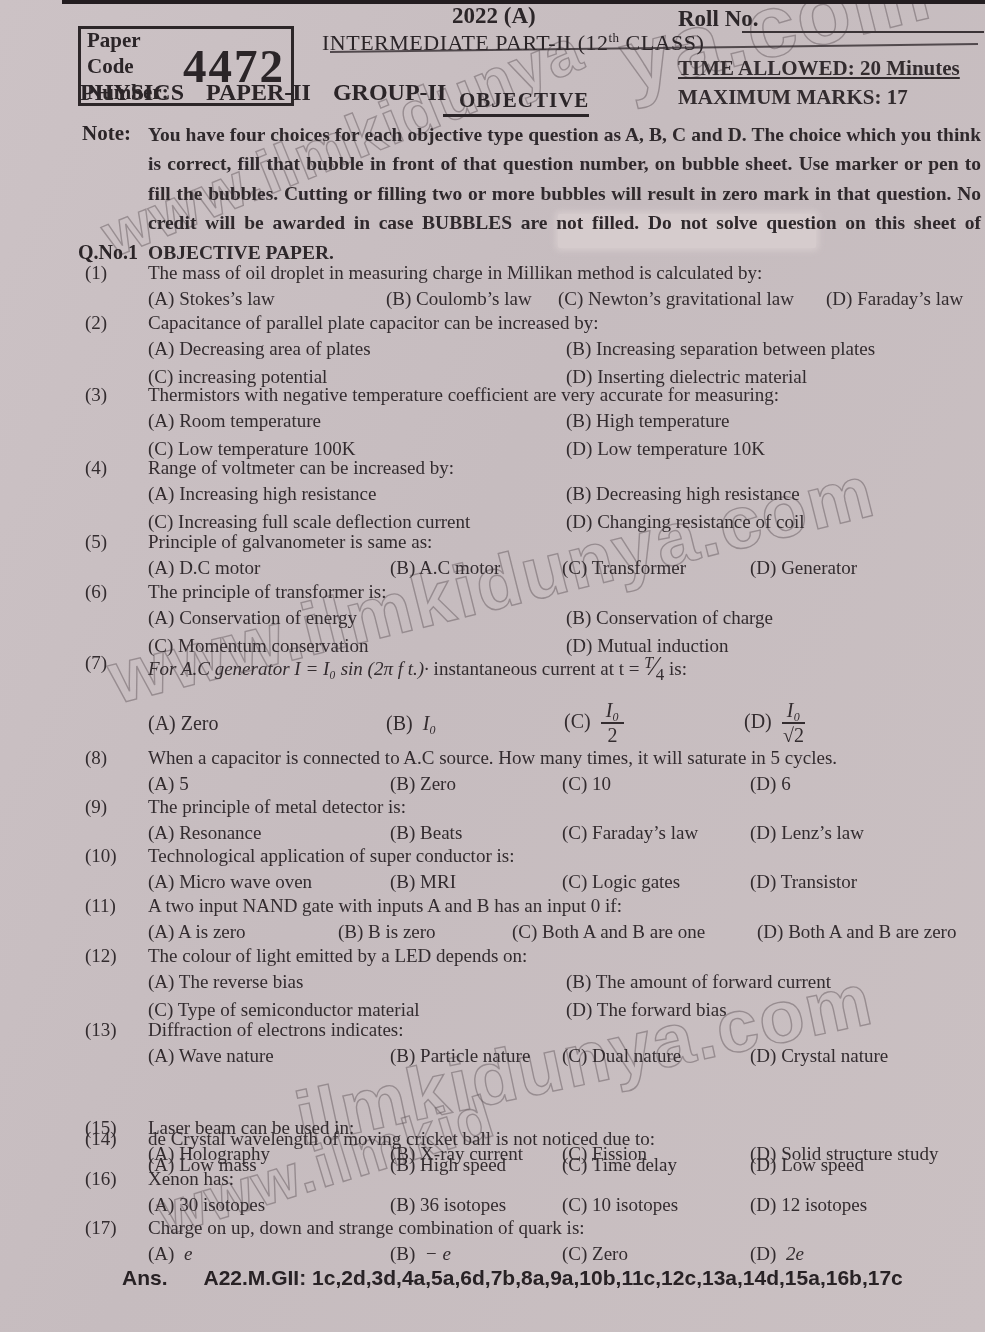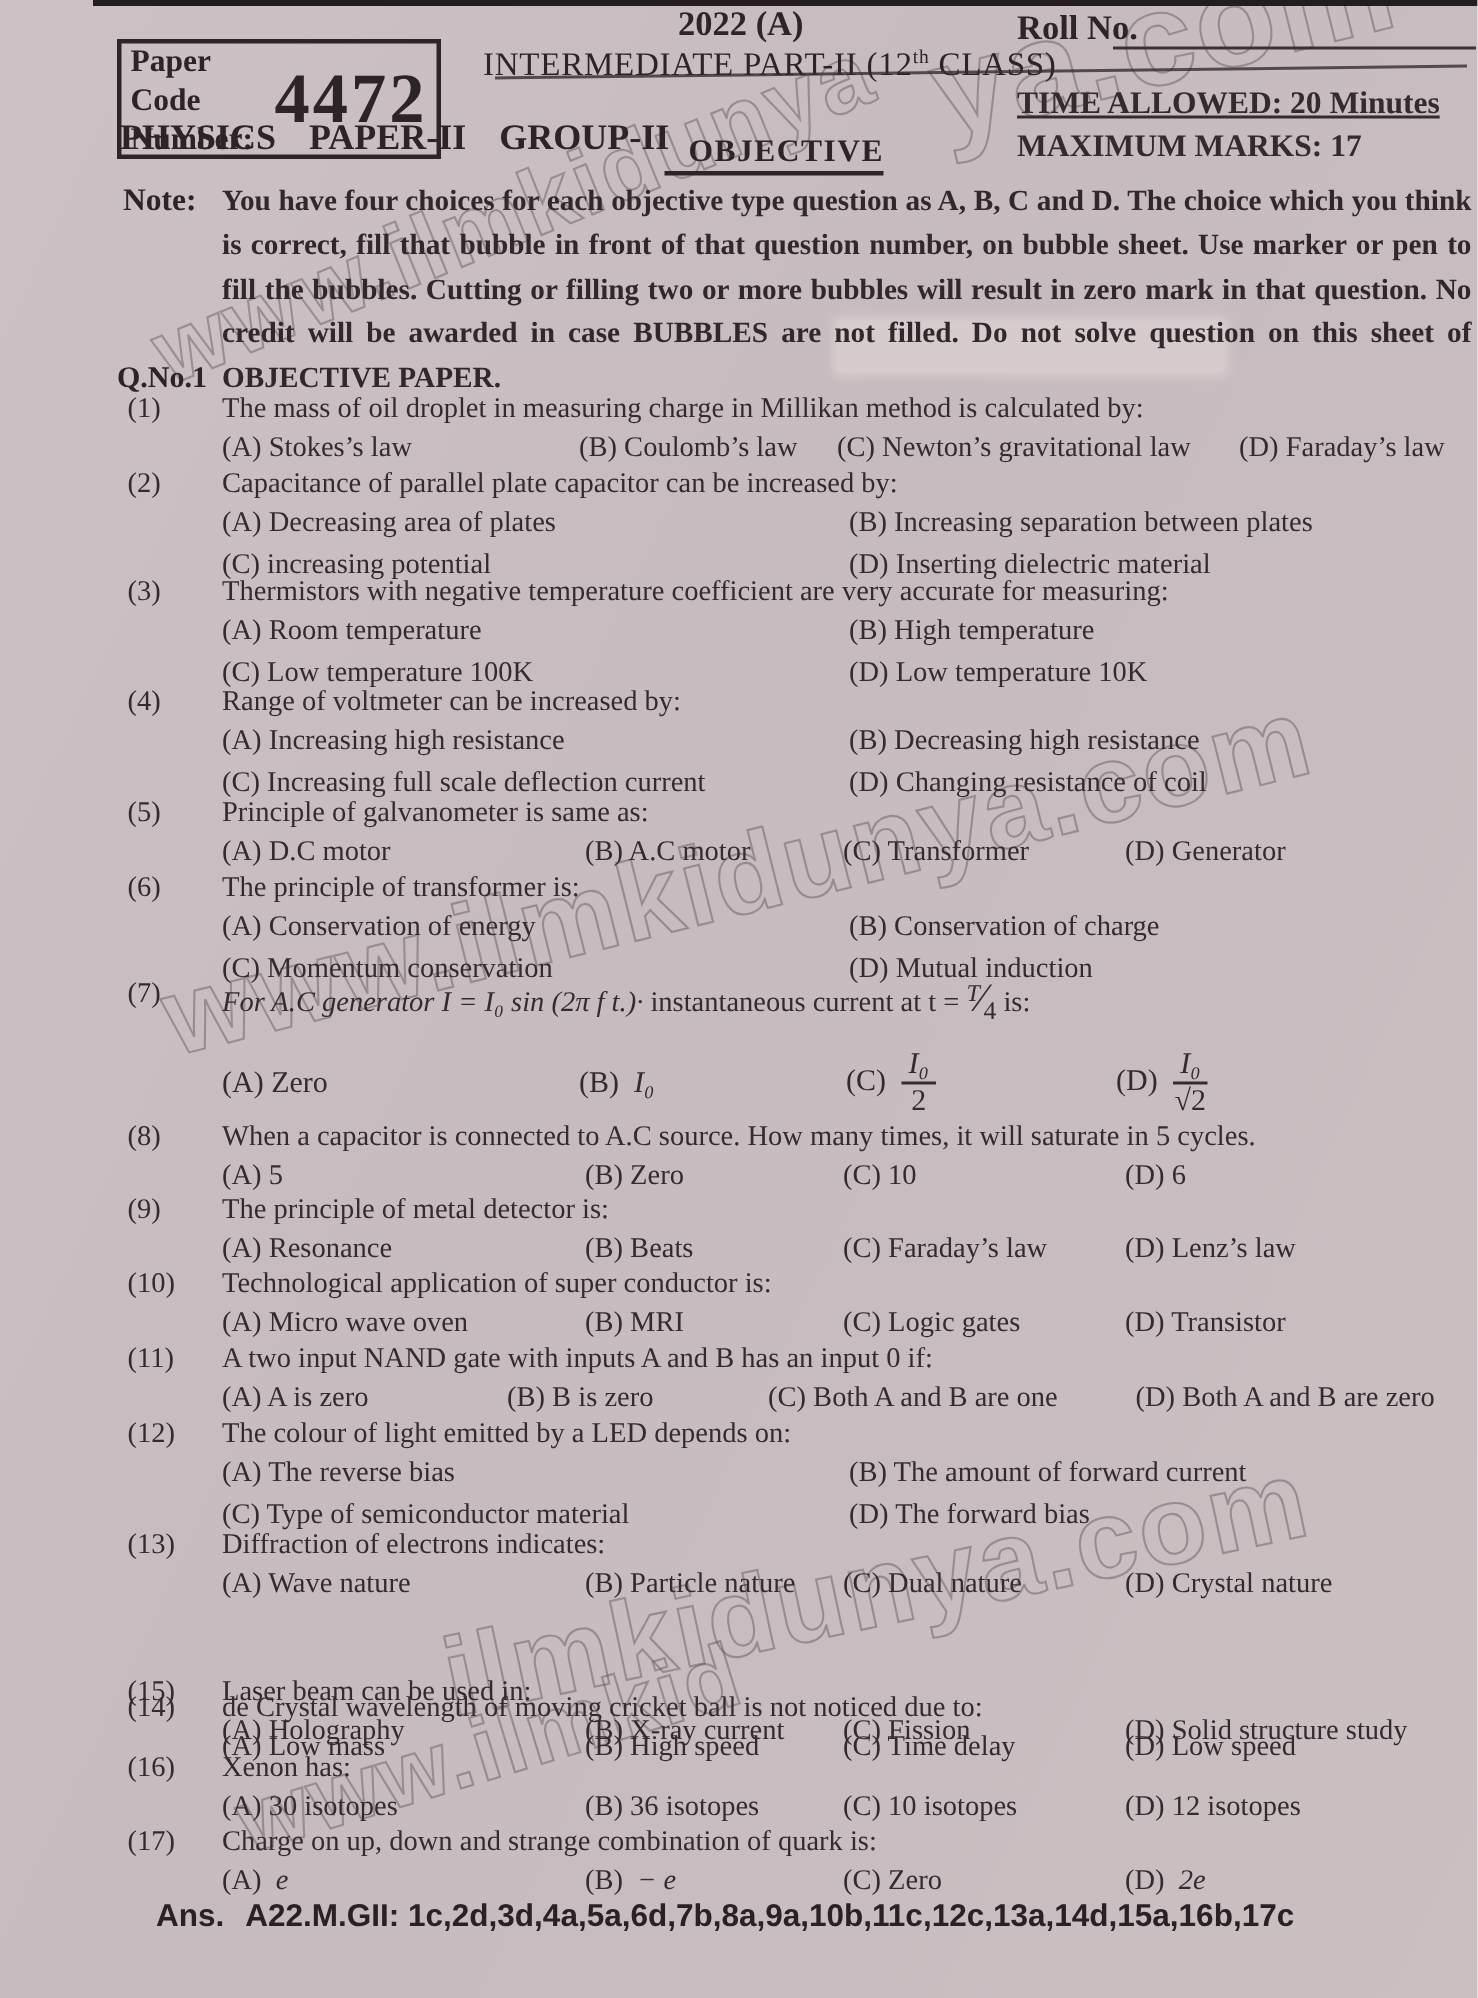--- a/index.html
+++ b/index.html
@@ -45,21 +45,21 @@
   .q7opts{font-size:20px;margin-top:14px;}
   .fml{font-style:italic;}
   .mvar{font-style:italic;}
   .tfrac sup{font-size:16px;vertical-align:7px;font-style:italic;}
   .tfrac sub{font-size:17px;vertical-align:-5px;}
   .tfrac .slash::before{content:"\2044";font-size:27px;margin:0 -1px;}
   .vfrac{display:inline-flex;flex-direction:column;align-items:center;vertical-align:middle;line-height:21px;}
   .vfrac .num{border-bottom:2px solid #332c2f;padding:0 5px 1px;}
   .vfrac .den{padding-top:1px;}
   
-  .ansline{left:104px;top:1266px;display:flex;gap:14px;
+  .ansline{left:122px;top:1266px;display:flex;gap:36px;
     font-family:"Liberation Sans",sans-serif;font-weight:700;font-size:21px;color:#282225;}
   
   .redact{left:558px;top:214px;width:258px;height:34px;background:#d6cccd;border-radius:2px;
     box-shadow:0 0 6px 3px rgba(214,204,205,.9);}
   .wm{position:absolute;font-family:"Liberation Sans",sans-serif;font-weight:700;white-space:nowrap;
     color:transparent;-webkit-text-stroke:1.4px rgba(88,78,82,.44);letter-spacing:2px;
     transform-origin:left top;pointer-events:none;}
   .wm1{left:610px;top:14px;font-size:88px;transform:rotate(-14deg);}
   .wm2{left:92px;top:205px;font-size:62px;transform:rotate(-22deg);}
   .wm3{left:100px;top:638px;font-size:74px;transform:rotate(-14deg);}

